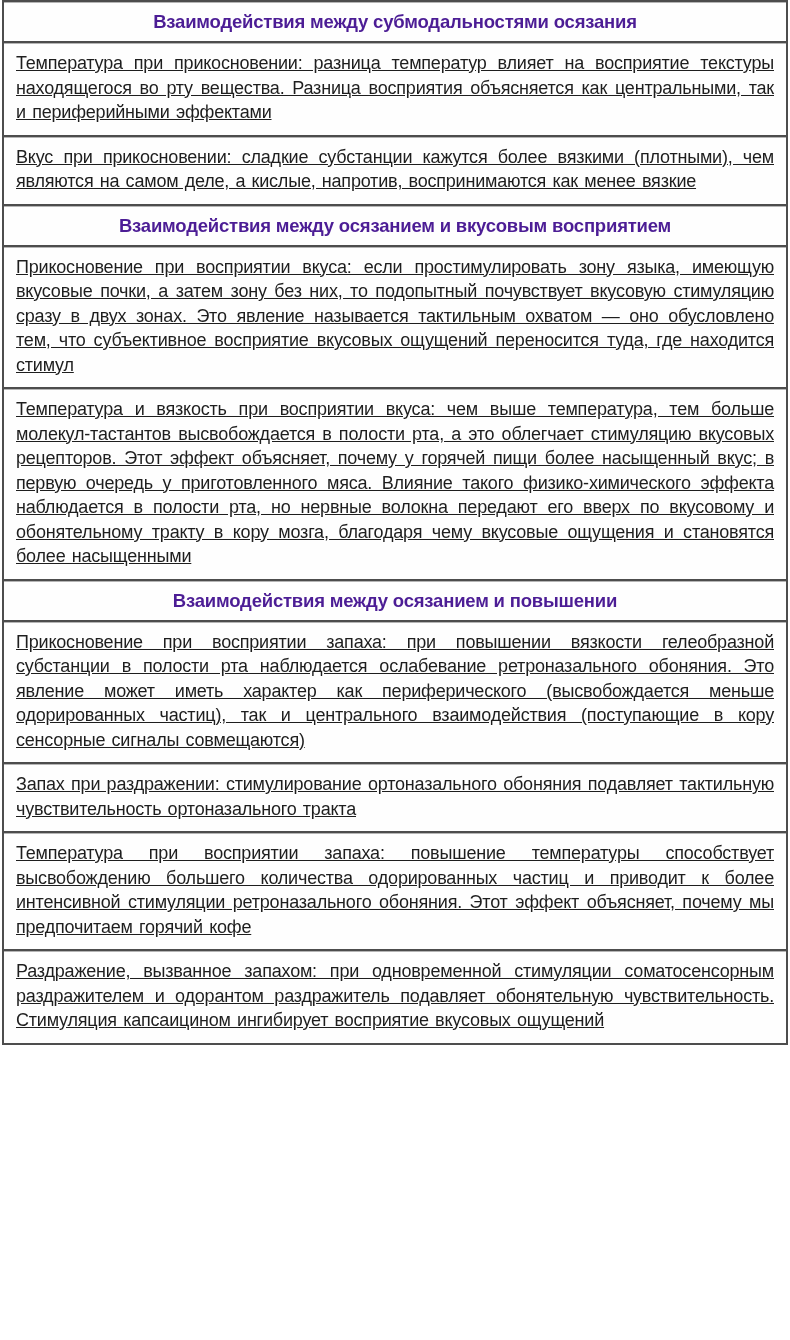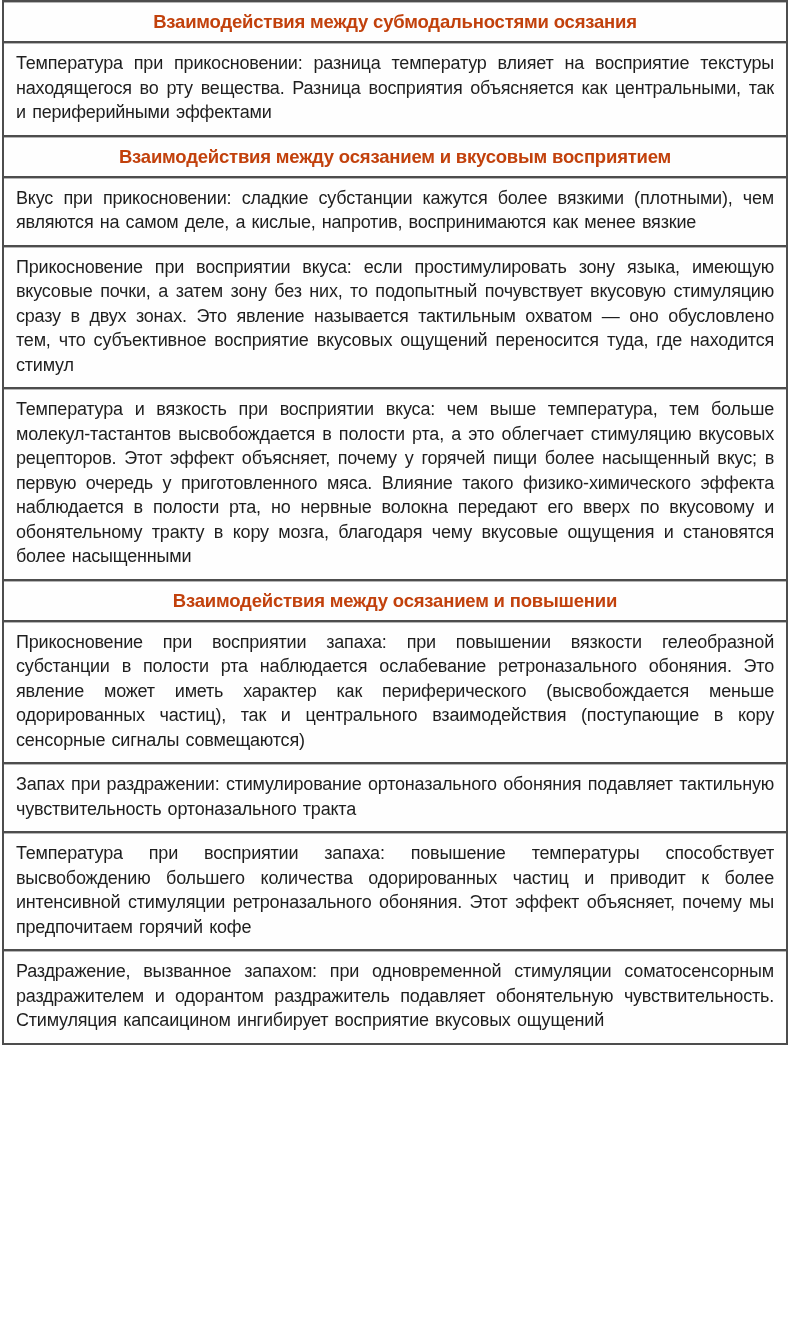--- a/index.html
+++ b/index.html
@@ -27,52 +27,53 @@
     box-shadow: inset 0 1px 0 #b5b5b5;
     background: #fefefe;
     vertical-align: top;
   }
   td.section-header {
     text-align: center;
     font-weight: bold;
     font-size: 18.5px;
     line-height: 22px;
     padding: 9px 10px 8px 10px;
-    color: #c2410c;
+    color: #4c1d95;
     letter-spacing: -0.2px;
   }
   td.body-cell {
     text-align: justify;
     font-size: 18px;
     line-height: 24.5px;
     padding: 8px 12px 10px 12px;
     color: #1e1e1e;
     letter-spacing: -0.2px;
     word-spacing: 1.5px;
+    text-decoration: underline;
   }
 </style>
 </head>
 <body>
 
 <div class="page">
   <table class="itable">
 
     <tbody>
         <tr>
       <td class="section-header">Взаимодействия между субмодальностями осязания</td>
     </tr>
     <tr>
       <td class="body-cell">Температура при прикосновении: разница температур влияет на восприятие текстуры находящегося во рту вещества. Разница восприятия объясняется как центральными, так и периферийными эффектами</td>
     </tr>
 
     <tr>
-      <td class="section-header">Взаимодействия между осязанием и вкусовым восприятием</td>
+      <td class="body-cell">Вкус при прикосновении: сладкие субстанции кажутся более вязкими (плотными), чем являются на самом деле, а кислые, напротив, воспринимаются как менее вязкие</td>
     </tr>
     <tr>
-      <td class="body-cell">Вкус при прикосновении: сладкие субстанции кажутся более вязкими (плотными), чем являются на самом деле, а кислые, напротив, воспринимаются как менее вязкие</td>
+      <td class="section-header">Взаимодействия между осязанием и вкусовым восприятием</td>
     </tr>
     <tr>
       <td class="body-cell">Прикосновение при восприятии вкуса: если простимулировать зону языка, имеющую вкусовые почки, а затем зону без них, то подопытный почувствует вкусовую стимуляцию сразу в двух зонах. Это явление называется тактильным охватом — оно обусловлено тем, что субъективное восприятие вкусовых ощущений переносится туда, где находится стимул</td>
     </tr>
     <tr>
       <td class="body-cell">Температура и вязкость при восприятии вкуса: чем выше температура, тем больше молекул-тастантов высвобождается в полости рта, а это облегчает стимуляцию вкусовых рецепторов. Этот эффект объясняет, почему у горячей пищи более насыщенный вкус; в первую очередь у приготовленного мяса. Влияние такого физико-химического эффекта наблюдается в полости рта, но нервные волокна передают его вверх по вкусовому и обонятельному тракту в кору мозга, благодаря чему вкусовые ощущения и становятся более насыщенными</td>
     </tr>
 
     <tr>
       <td class="section-header">Взаимодействия между осязанием и повышении</td>

